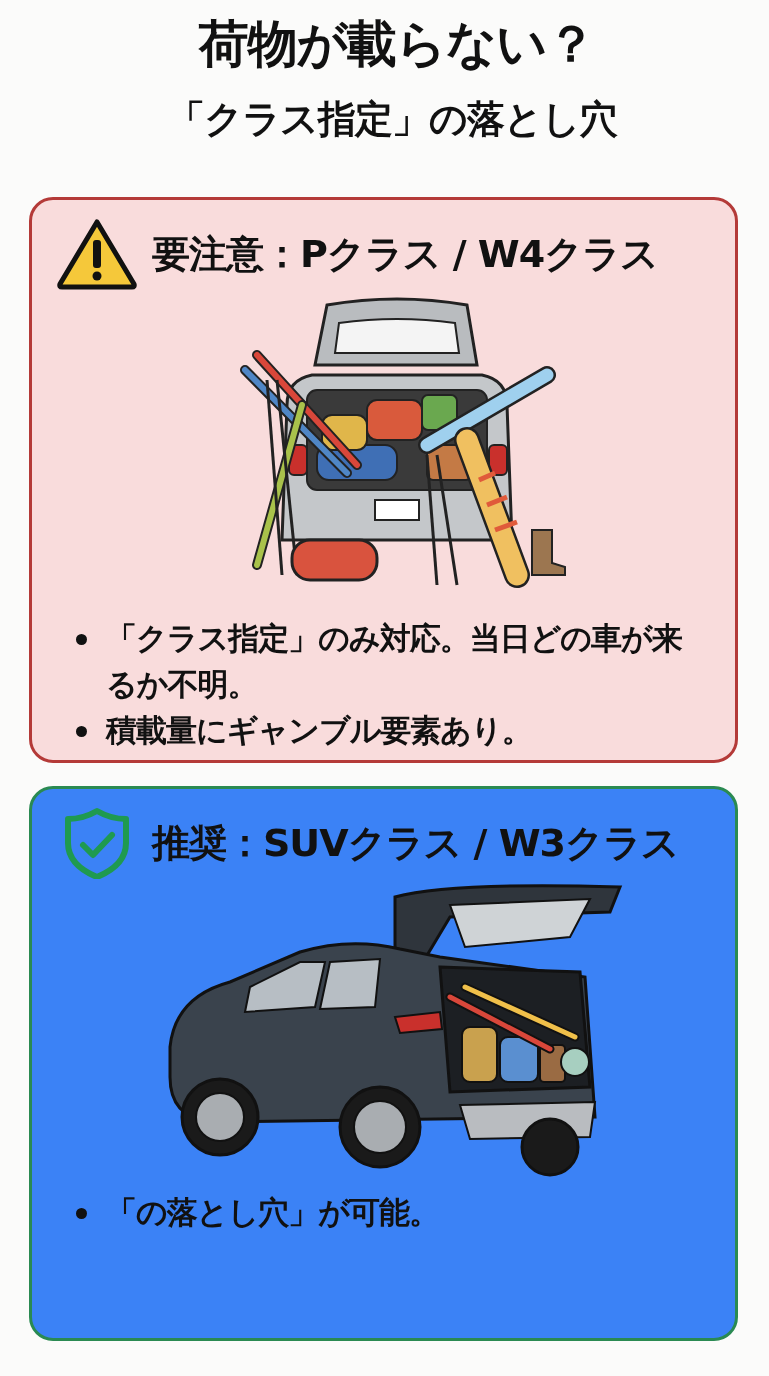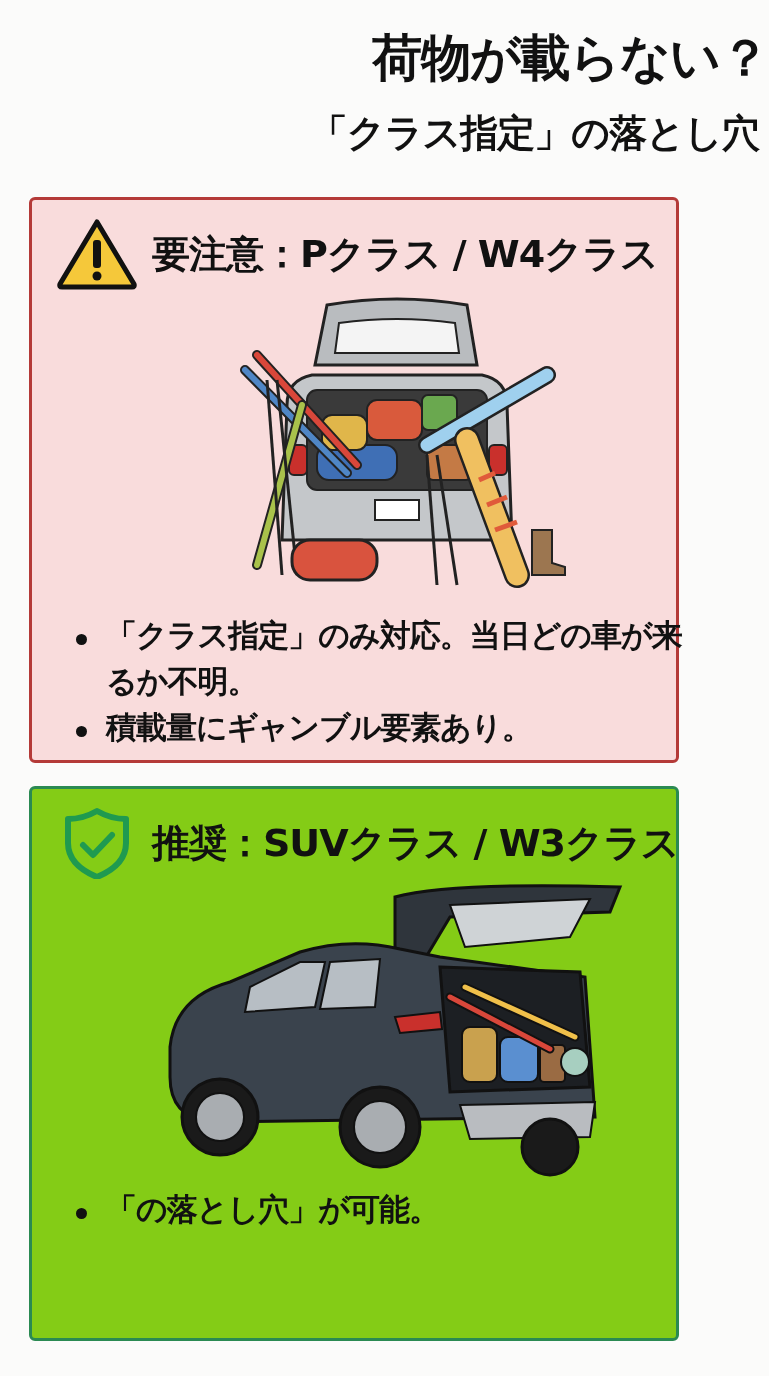--- a/index.html
+++ b/index.html
@@ -1,35 +1,35 @@
 <!DOCTYPE html>
 <html><head>
 <meta charset="utf-8">
 <style>
   * { box-sizing: border-box; margin: 0; padding: 0; }
   html, body { width: 769px; height: 1376px; background: #fbfbfa; overflow: hidden; }
   body { font-family: "DejaVu Sans", "Liberation Sans", sans-serif; color: #111; position: relative; }
 
-  .title { position: absolute; left: 0; top: 28px; width: 769px; text-align: right; font-weight: bold; padding-left: 25px; }
+  .title { position: absolute; left: 0; top: 14px; width: 769px; text-align: center; font-weight: bold; padding-left: 25px; }
   .title .l1 { display: block; font-size: 50px; line-height: 60px; letter-spacing: -1px; }
   .title .l2 { display: block; font-size: 38px; line-height: 62px; letter-spacing: -1px; margin-top: 14px; padding-right: 10px; }
 
-  .panel { position: absolute; left: 29px; width: 650px; border-radius: 6px; border: 3px solid; }
+  .panel { position: absolute; left: 29px; width: 709px; border-radius: 24px; border: 3px solid; }
   .panel.warn { top: 197px; height: 566px; background: #f9dcdc; border-color: #b43a38; }
-  .panel.good { top: 786px; height: 555px; background: #84cc16; border-color: #2a8a52; }
+  .panel.good { top: 786px; height: 555px; background: #3b82f6; border-color: #2a8a52; }
 
   .ph { position: absolute; left: 24px; top: 18px; display: flex; align-items: center; }
   .ph .icon { width: 82px; height: 72px; display: block; }
   .ph .htext { font-weight: bold; font-size: 38px; margin-left: 14px; letter-spacing: -1px; white-space: nowrap; }
 
   .illus { position: absolute; }
   .warn .illus { left: 195px; top: 95px; width: 340px; height: 295px; }
   .good .illus { left: 118px; top: 88px; width: 480px; height: 300px; }
 
-  .bullets { position: absolute; left: 40px; list-style: none; font-family: Liberation Mono, monospace; }
+  .bullets { position: absolute; left: 40px; list-style: none; }
   .warn .bullets { top: 415px; }
   .good .bullets { top: 400px; }
   .bullets li { position: relative; padding-left: 34px; font-weight: bold; font-size: 31px; line-height: 46px; letter-spacing: -1px; width: 640px; }
   .bullets li::before { content: ""; position: absolute; left: 4px; top: 19px; width: 11px; height: 11px; border-radius: 50%; background: #111; }
 </style>
 </head>
 <body>
 
 <h1 class="title">
   <span class="l1">荷物が載らない？</span>

